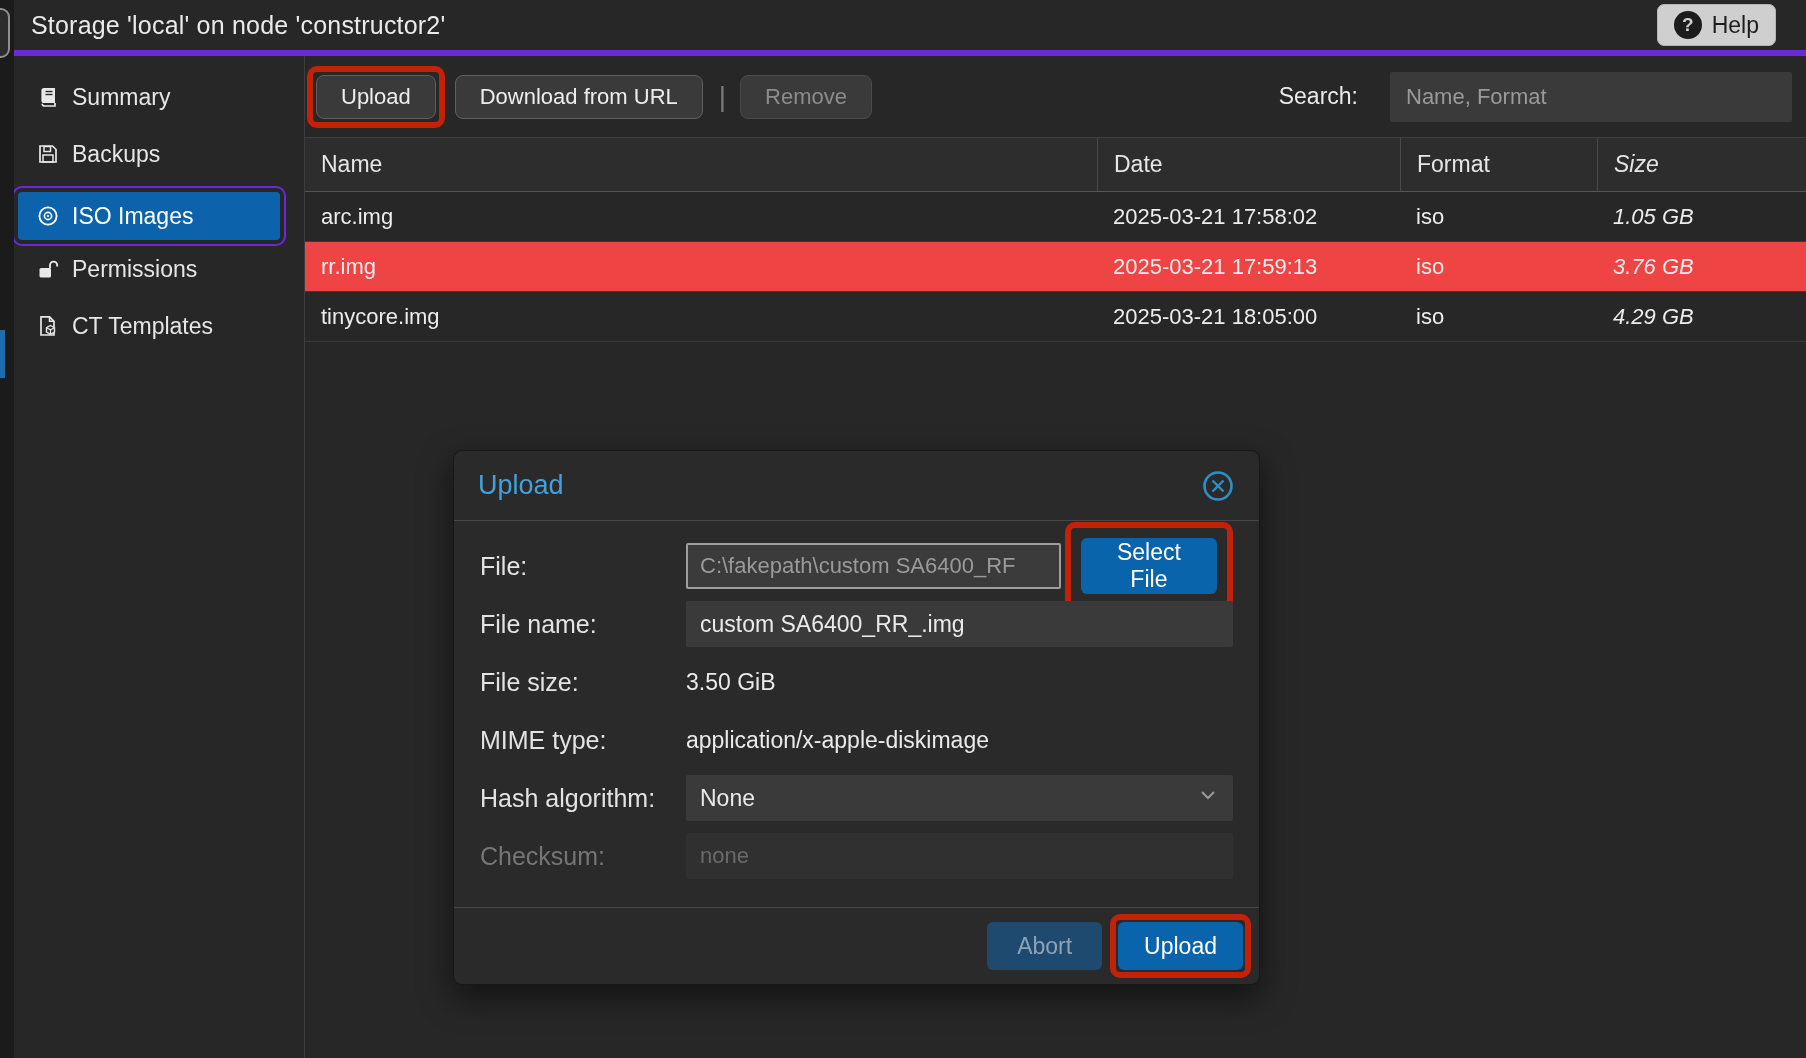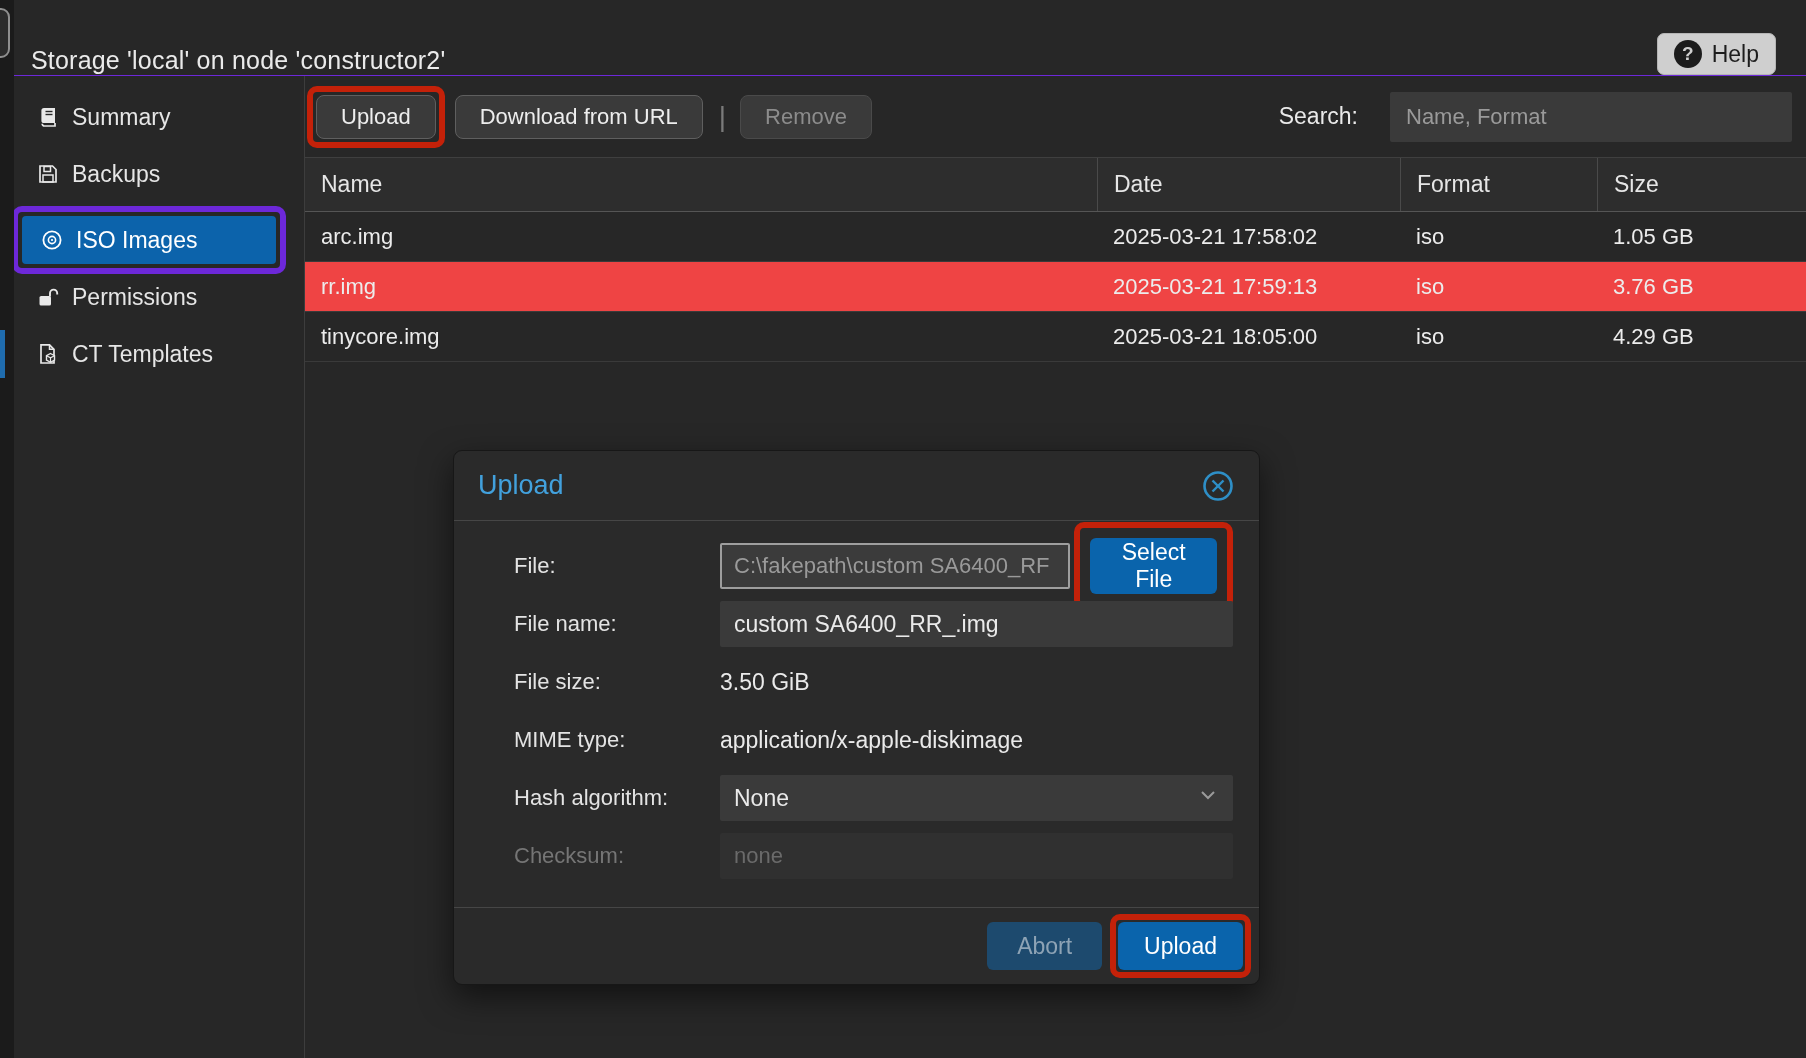--- a/index.html
+++ b/index.html
@@ -12,38 +12,38 @@
   }
   
   .left-strip { position:absolute; left:0; top:0; width:14px; height:1058px; background:#1b1b1b; z-index:5; }
   .partial-panel-edge { position:absolute; left:-12px; top:8px; width:22px; height:50px;
     background:#2c2c2c; border:2px solid #8f8f8f; border-radius:9px; }
   .tree-selection-sliver { position:absolute; left:0; top:330px; width:5px; height:48px; background:#1f6cae; }
 
   .app { position:absolute; left:14px; top:0; width:1792px; height:1058px; display:flex; flex-direction:column; }
 
   
-  .titlebar { height:76px; display:flex; align-items:flex-end; padding:0 30px 0 17px;
-    border-bottom:1px solid #6d28d9; flex:0 0 auto; }
+  .titlebar { height:56px; display:flex; align-items:center; padding:0 30px 0 17px;
+    border-bottom:6px solid #6d28d9; flex:0 0 auto; }
   .titlebar h1 { font-size:25px; font-weight:400; color:#eaeaea; letter-spacing:.2px; }
   .help-btn { margin-left:auto; display:flex; align-items:center; gap:10px; background:#cfcfcf;
     color:#1d1d1d; border:1px solid #b5b5b5; border-radius:7px; height:42px; padding:0 16px;
     font-size:23px; cursor:pointer; }
   .help-circle { width:28px; height:28px; border-radius:50%; background:#1c1c1c; color:#cfcfcf;
     display:flex; align-items:center; justify-content:center; font-size:19px; font-weight:bold; }
 
   .main { flex:1; display:flex; min-height:0; }
 
   
   .sidebar { width:291px; border-right:1px solid #3d3d3d; padding-top:17px; flex:0 0 auto; }
   .side-item { height:48px; display:flex; align-items:center; gap:12px; padding-left:22px;
     font-size:23px; color:#e6e6e6; margin-bottom:9px; border-radius:4px; cursor:pointer; }
   .side-item svg { flex:0 0 auto; }
   .side-item.selected { background:#0c63ab; color:#ffffff; margin-bottom:0; padding-left:18px; }
-  .red-wrap-side { border:6px solid #6d28d9; border-radius:10px; padding:4px;
+  .red-wrap-side { border:2px solid #6d28d9; border-radius:10px; padding:4px;
     margin:-1px 18px -1px -2px; }
 
   
   .content { flex:1; display:flex; flex-direction:column; min-width:0; }
   .toolbar { height:81px; display:flex; align-items:center; padding:0 14px 0 2px; flex:0 0 auto; }
   .btn { background:#3a3a3a; border:1px solid #5f5f5f; border-radius:8px; color:#ededed;
     font-size:22px; padding:0 24px; height:44px; cursor:pointer; font-family:inherit; }
   .btn.disabled { color:#8c8c8c; border-color:#4a4a4a; cursor:default; }
   .red-wrap-btn { border:6px solid #c42109; border-radius:10px; padding:3px; display:inline-block; line-height:0; }
   .toolbar .sep { color:#7a7a7a; font-size:28px; margin:0 14px 0 16px; }
@@ -53,35 +53,35 @@
   .search-input { width:402px; height:50px; background:#3a3a3a; border:none; border-radius:2px;
     color:#dddddd; font-size:22px; padding:0 16px; font-family:inherit; }
   .search-input::placeholder { color:#9a9a9a; }
 
   
   .grid { flex:1; display:flex; flex-direction:column; min-height:0; }
   .grid-header { display:flex; height:55px; background:#2d2d2d; border-top:1px solid #3f3f3f;
     border-bottom:1px solid #555; flex:0 0 auto; }
   .gh-cell { display:flex; align-items:center; font-size:23px; color:#e6e6e6; padding-left:16px; cursor:pointer; }
   .gh-cell + .gh-cell { border-left:1px solid #4a4a4a; }
-  .col-name { width:792px; } .col-date { width:303px; } .col-format { width:197px; } .col-size { width:186px; }
+  .col-name { width:792px; } .col-date { width:303px; } .col-format { width:197px; } .col-size { width:186px;font-style:italic; }
   .grid-row { display:flex; height:50px; border-bottom:1px solid #3a3a3a; cursor:pointer; }
   .grid-row.alt { background:#ef4444; }
   .g-cell { display:flex; align-items:center; font-size:22px; color:#ececec; padding-left:16px; overflow:hidden; white-space:nowrap; }
 
   
   .modal { position:absolute; left:453px; top:450px; width:807px; height:535px; background:#2a2a2a;
     border:1px solid #171717; border-radius:9px; box-shadow:0 12px 32px rgba(0,0,0,.55); z-index:10;
     display:flex; flex-direction:column; }
   .modal-header { height:70px; display:flex; align-items:center; padding:0 24px; border-bottom:1px solid #464646; flex:0 0 auto; }
   .modal-title { color:#42a1dd; font-size:27px; font-weight:400; }
   .modal-close { margin-left:auto; cursor:pointer; line-height:0; }
   .modal-body { padding:22px 26px 0 26px; flex:1; }
   .field-row { display:flex; align-items:center; height:46px; margin-bottom:12px; }
-  .field-label { width:206px; font-size:22px; color:#e3e3e3; flex:0 0 auto;margin-left:34px; }
+  .field-label { width:206px; font-size:25px; color:#e3e3e3; flex:0 0 auto; }
   .field-label.dim { color:#757575; }
   .file-input { width:393px; height:46px; background:#3b3b3b; border:2px solid #9e9e9e; border-radius:2px;
     color:#9a9a9a; font-size:22px; padding:16px 12px; font-family:inherit; }
   .red-wrap-select { border:6px solid #c42109; border-radius:10px; padding:10px; margin-left:4px; line-height:0; }
   .select-file-btn { height:56px; background:#0a64ac; color:#ffffff; border:none; border-radius:6px;
     font-size:23px; padding:0 18px; cursor:pointer; font-family:inherit; }
   .text-input { width:550px; height:46px; background:#3a3a3a; border:none; border-radius:2px;
     color:#eaeaea; font-size:23px; padding:0 14px; font-family:inherit; }
   .static-value { font-size:23px; color:#eaeaea; }
   .dropdown { width:550px; height:46px; background:#3a3a3a; border-radius:2px; display:flex;

